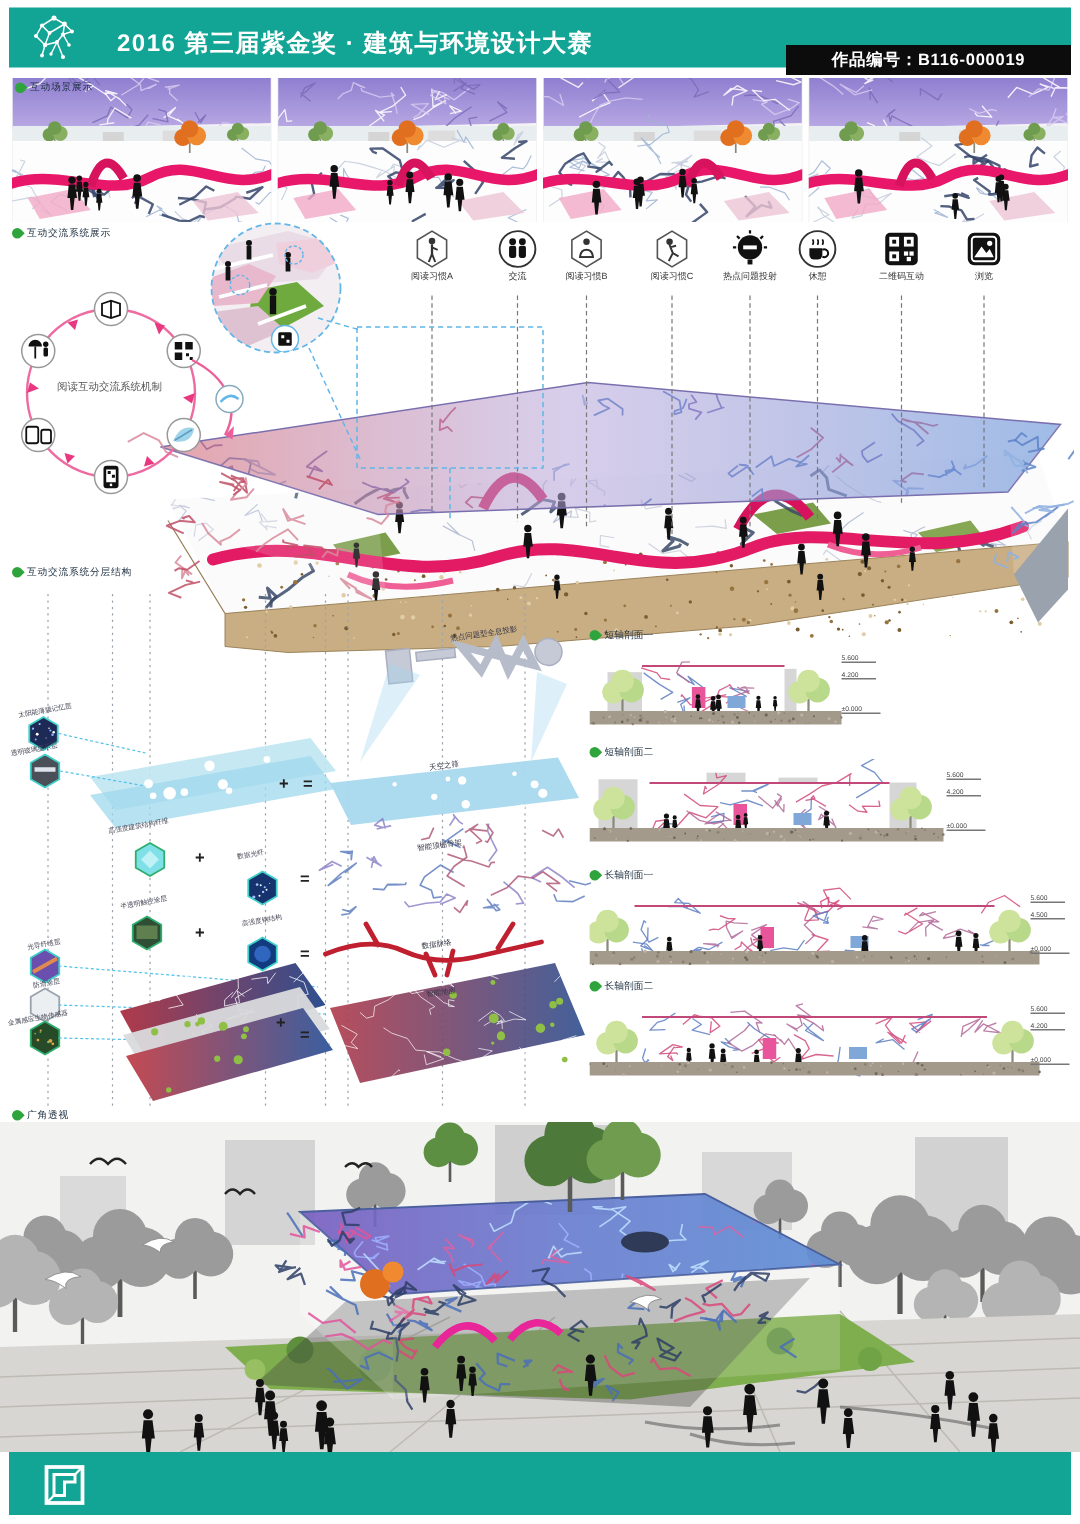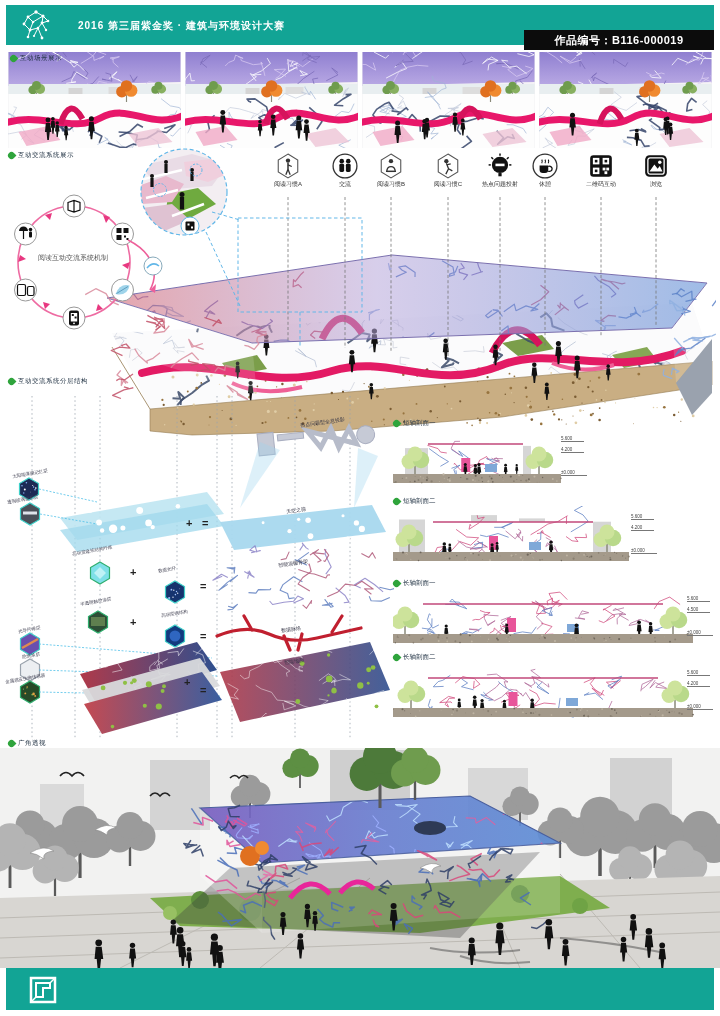--- a/index.html
+++ b/index.html
@@ -1,19 +1,19 @@
 <!DOCTYPE html>
 <html><head>
 <meta charset="utf-8">
 <style>
   html,body{margin:0;padding:0;background:#dddddd;font-family:"Liberation Sans", sans-serif;}
   #poster{position:relative;width:720px;height:1016px;background:#ffffff;margin:0 auto;overflow:hidden;}
   
   .hband{position:absolute;left:6px;top:5px;width:708px;height:40px;background:#12a495;}
-  .htitle{position:absolute;left:72px;top:14px;font-size:10px;font-weight:bold;color:#fff;letter-spacing:1px;}
+  .htitle{position:absolute;left:72px;top:14px;font-size:16px;font-weight:bold;color:#fff;letter-spacing:1px;}
   .hlogo{position:absolute;left:12px;top:3px;}
   .badge{position:absolute;right:6px;top:30px;width:190px;height:20px;background:#0c0c0c;color:#fff;
          font-size:11px;font-weight:bold;line-height:20px;text-align:center;letter-spacing:.5px;z-index:6;}
   
   #renders{position:absolute;left:8px;top:52px;width:704px;height:96px;display:flex;gap:4px;}
   #renders .panel{flex:1;height:96px;overflow:hidden;background:#eee;}
   
   .slab{position:absolute;display:flex;align-items:center;gap:3px;z-index:7;}
   .leaf{width:7px;height:7px;background:#2fa43c;border-radius:70% 0 70% 70%;transform:rotate(45deg);flex:none;}
   .slab span{font-size:6.5px;color:#234;letter-spacing:.5px;white-space:nowrap;}

